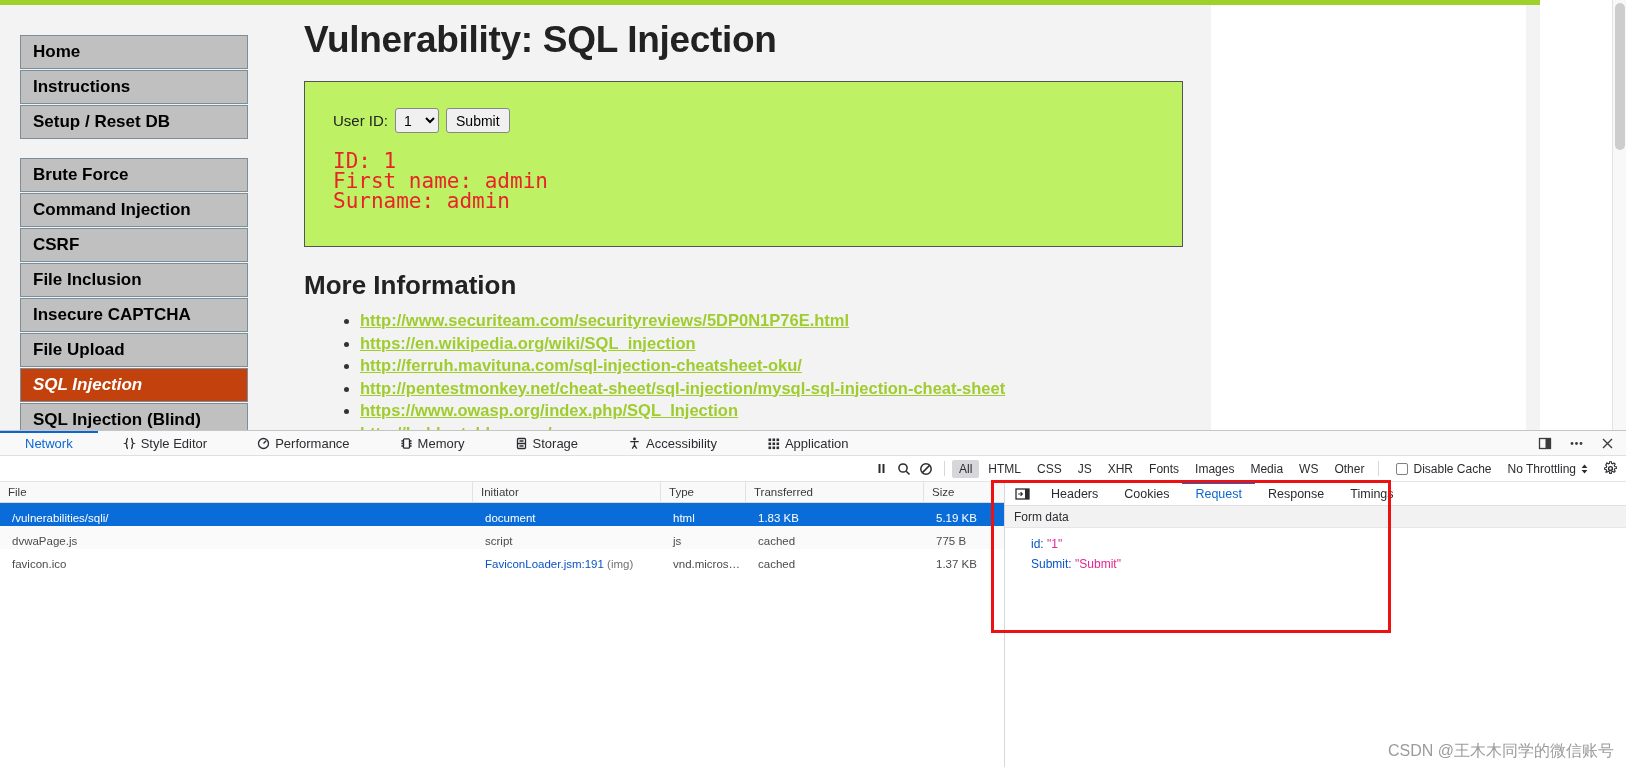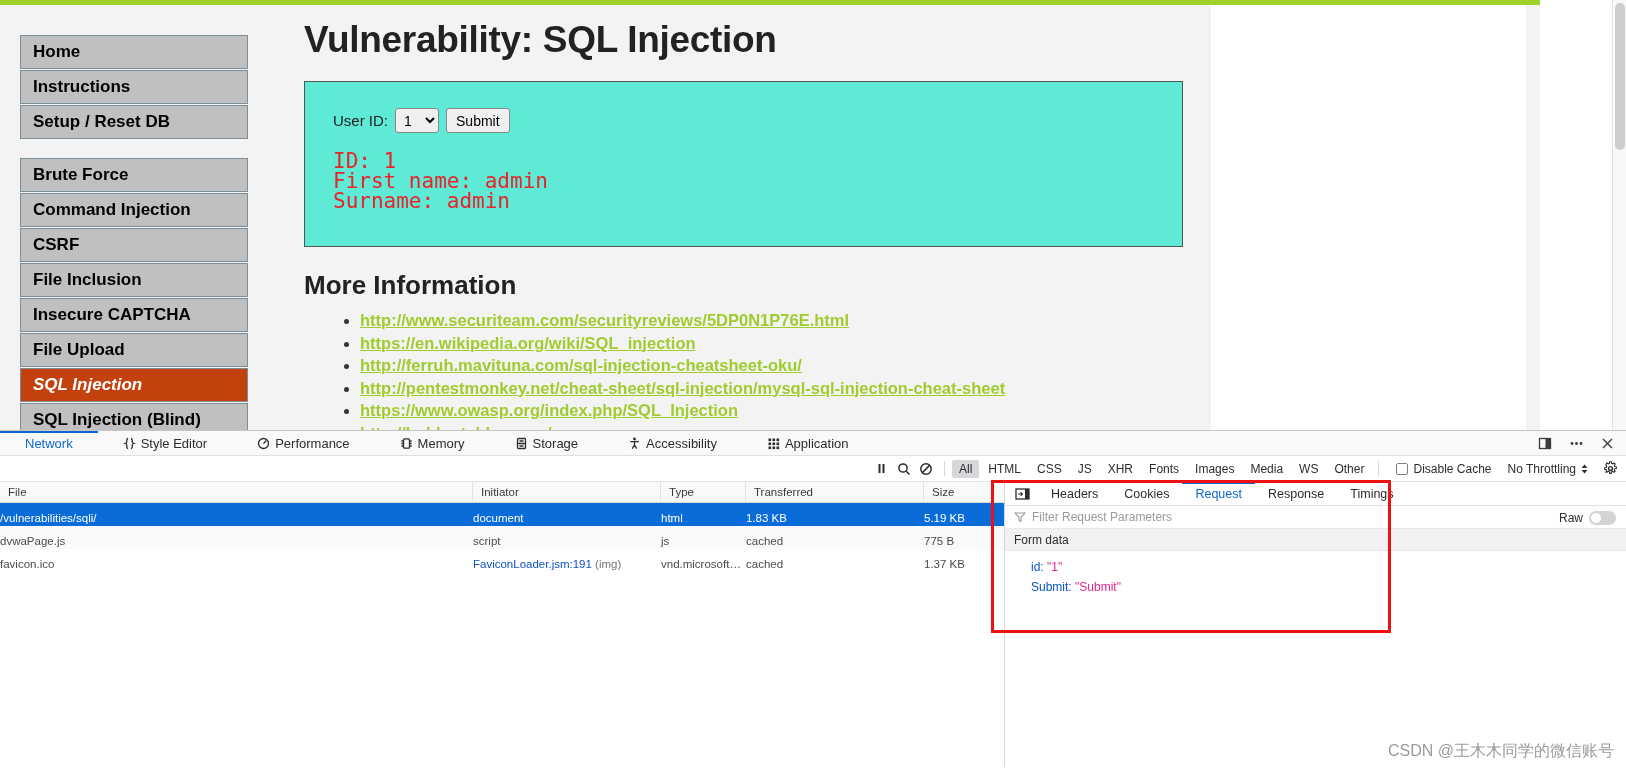--- a/index.html
+++ b/index.html
@@ -67,21 +67,21 @@
   h1.vuln-title {
     margin: 0 0 20px 0;
     font-size: 37px;
     font-weight: bold;
     color: #222;
     letter-spacing: -0.3px;
     font-family: "Liberation Sans", sans-serif;
   }
   .vuln-box {
     border: 1px solid #555;
-    background: #5eead4;
+    background: #bef264;
     width: 879px;
     height: 166px;
     padding: 26px 0 0 28px;
   }
   .form-row {
     display: flex;
     align-items: center;
     gap: 7px;
     font-size: 15px;
     color: #222;
@@ -257,21 +257,21 @@
     background: #f9f9fa;
     border-bottom: 1px solid #d9d9d9;
     font-size: 11.5px; color: #3a3a3a;
     align-items: center;
   }
   .net-head .c { padding-left: 8px; border-right: 1px solid #e2e2e2; height: 21px; line-height: 21px; overflow:hidden; white-space:nowrap; }
   .net-row {
     display: flex; height: 23px; align-items: center;
     font-size: 11.5px; color: #4b4b4b;
   }
-  .net-row .c { padding-left: 0; height: 23px; line-height: 23px; overflow: hidden; white-space: nowrap; text-overflow: ellipsis; margin-top: 8px; }
+  .net-row .c { padding-left: 12px; height: 23px; line-height: 23px; overflow: hidden; white-space: nowrap; text-overflow: ellipsis; margin-top: 8px; }
   .net-row.sel { background: #0a6cd8; color: #ffffff; }
   .net-row.alt { background: #fafafa; }
   .c-file { width: 473px; flex:none; }
   .c-init { width: 188px; flex:none; }
   .c-type { width: 85px; flex:none; }
   .c-xfer { width: 178px; flex:none; }
   .c-size { width: 81px; flex:none; }
   .init-link { color: #0a53c4; }
   .init-dim { color: #737373; }
 
@@ -605,34 +605,20 @@
           </span>
           <span id="nd-tabs-host" style="display:flex;align-items:center;">
               <span class="nd-tab">Headers</span>
               <span class="nd-tab">Cookies</span>
               <span class="nd-tab active">Request</span>
               <span class="nd-tab">Response</span>
               <span class="nd-tab">Timings</span>
             </span>
         </div>
 
-        <div class="nd-filter">
-          <span>
-            <svg width="12" height="12" viewBox="0 0 12 12">
-              <path d="M1 2 H11 L7 6.3 V10.5 L5 9.3 V6.3 Z" fill="none" stroke="#9a9a9a" stroke-width="1.1"></path>
-            </svg>
-          </span>
-          <span class="ph">Filter Request Parameters</span>
-          <span class="nd-raw">
-            <span>Raw</span>
-            <span class="toggle">
-              <span class="knob"></span>
-            </span>
-          </span>
-        </div>
 
         <div class="nd-section">Form data</div>
         <div class="nd-kv" id="nd-kv-host">
             <div><span class="k">id:</span> <span class="v">"1"</span></div>
             <div><span class="k">Submit:</span> <span class="v">"Submit"</span></div>
           </div>
       </div>
     </div>
   </div>
 

